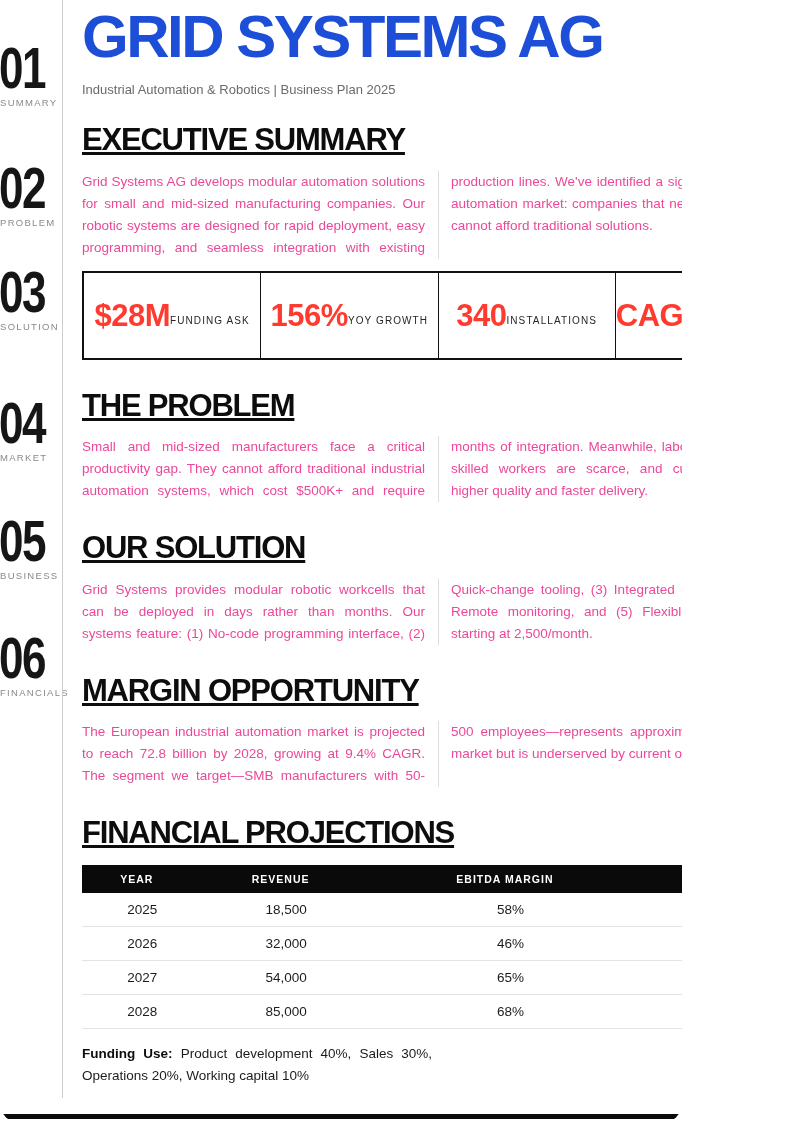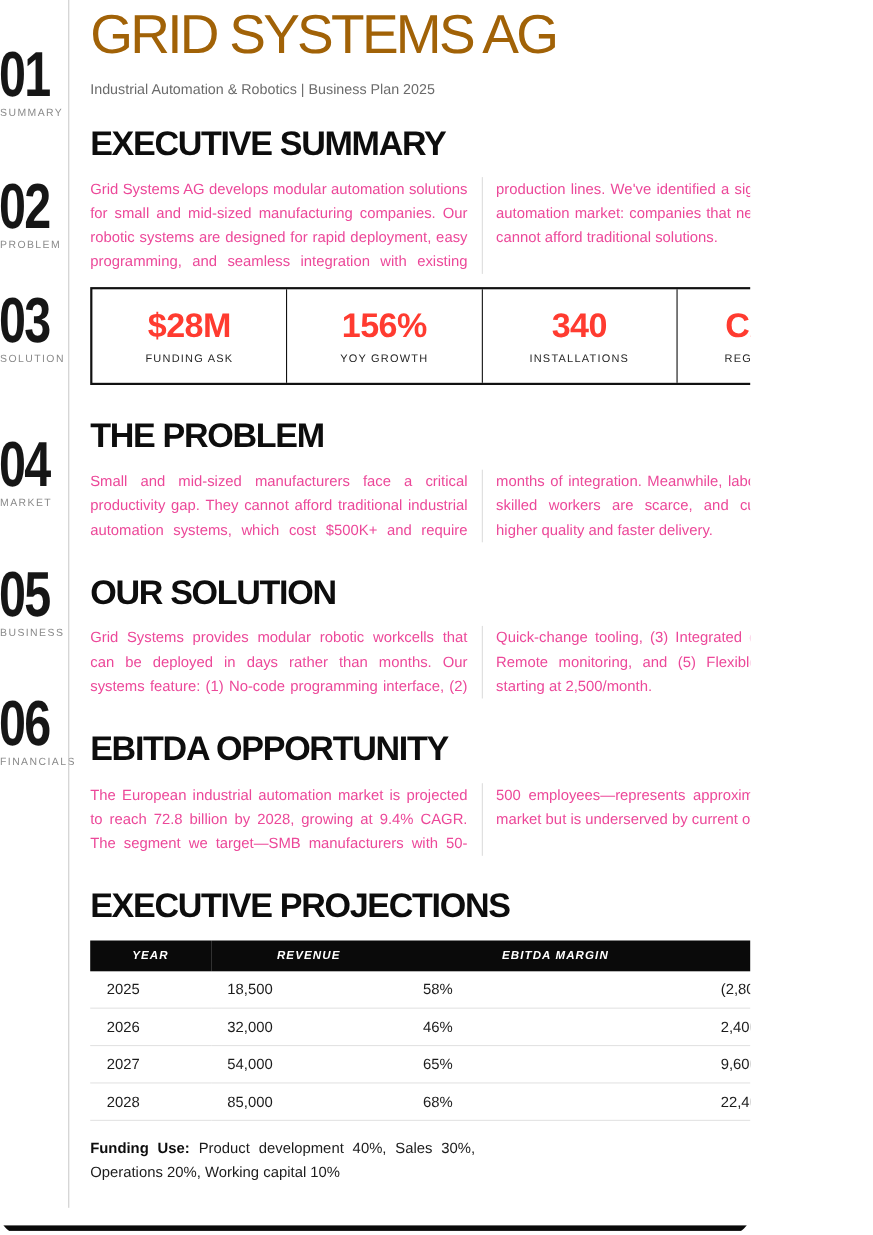--- a/index.html
+++ b/index.html
@@ -27,65 +27,65 @@
   }
   .side-label {
     font-size: 9.5px; letter-spacing: 1.3px; color: #8a8a8a;
     margin-top: 5px; white-space: nowrap;
   }
 
   
   .main { position: absolute; left: 82px; top: 0; width: 712px; }
   .title {
     margin: 8px 0 0 0;
-    font-size: 50px; font-weight: normal; line-height: 0.95;
-    letter-spacing: -2.5px; color: #a16207; white-space: nowrap;
+    font-size: 60px; font-weight: bold; line-height: 0.95;
+    letter-spacing: -2.5px; color: #1d4ed8; white-space: nowrap;
   }
   .subtitle { margin-top: 17px; font-size: 13px; color: #6b6b6b; }
 
   .section { margin-top: 30px; }
   .section.first { margin-top: 27px; }
   .section-heading {
     margin: 0; font-size: 31px; font-weight: bold; line-height: 1.05;
-    letter-spacing: -1.2px; color: #0d0d0d;
+    letter-spacing: -1.2px; color: #0d0d0d; text-decoration: underline;
   }
   .body-cols {
     margin-top: 14px;
     column-count: 2; column-gap: 26px; column-rule: 1px solid #dddddd;
     text-align: justify;
     font-size: 13.5px; line-height: 22px; color: #ec4899;
   }
 
   
   .stats {
     margin-top: 12px; height: 89px;
     border: 2px solid #111111;
     display: flex;
   }
   .stat {
     flex: 1 1 0;
-    display: flex; flex-direction: column; align-items: center; justify-content: center;
+    display: flex; flex-direction: row; align-items: center; justify-content: center;
     border-left: 1.5px solid #111111;
   }
   .stat:first-child { border-left: none; }
   .stat-value {
     font-size: 31px; font-weight: bold; letter-spacing: -0.5px;
     color: var(--accent, #ff3b30); line-height: 1;
   }
   .stat-label { margin-top: 10px; font-size: 10px; letter-spacing: 1.1px; color: #262626; }
 
   
   .fin-table { width: 100%; border-collapse: collapse; margin-top: 15px; }
   .fin-table th {
     background: #0a0a0a; color: #ffffff;
     font-size: 10.5px; font-weight: bold; letter-spacing: 1px;
-    padding: 8px 4px; text-align: center; font-style: italic;
+    padding: 8px 4px; text-align: center;
   }
   .fin-table td {
-    font-size: 13.5px; color: #1c1c1c; text-align: left;
+    font-size: 13.5px; color: #1c1c1c; text-align: center;
     padding: 9px 4px 9px 15px;
     border-bottom: 1px solid #e3e3e3;
   }
 
   .funding {
     margin: 14px 0 0 0; width: 350px;
     text-align: justify; font-size: 13.5px; line-height: 22px; color: #1c1c1c;
   }
   .funding b { color: #0d0d0d; }
 
@@ -157,26 +157,26 @@
       <h2 class="section-heading">THE PROBLEM</h2>
       <div class="body-cols">Small and mid-sized manufacturers face a critical productivity gap. They cannot afford traditional industrial automation systems, which cost $500K+ and require months of integration. Meanwhile, labor costs are rising, skilled workers are scarce, and customers demand higher quality and faster delivery.</div>
     </section>
 
     <section class="section">
       <h2 class="section-heading">OUR SOLUTION</h2>
       <div class="body-cols">Grid Systems provides modular robotic workcells that can be deployed in days rather than months. Our systems feature: (1) No-code programming interface, (2) Quick-change tooling, (3) Integrated quality control, (4) Remote monitoring, and (5) Flexible leasing options starting at 2,500/month.</div>
     </section>
 
     <section class="section">
-      <h2 class="section-heading">EBITDA OPPORTUNITY</h2>
+      <h2 class="section-heading">MARGIN OPPORTUNITY</h2>
       <div class="body-cols">The European industrial automation market is projected to reach 72.8 billion by 2028, growing at 9.4% CAGR. The segment we target—SMB manufacturers with 50-500 employees—represents approximately 35% of this market but is underserved by current offerings.</div>
     </section>
 
     <section class="section">
-      <h2 class="section-heading">EXECUTIVE PROJECTIONS</h2>
+      <h2 class="section-heading">FINANCIAL PROJECTIONS</h2>
 
       <table class="fin-table">
         <colgroup>
           <col style="width:15.4%">
             <col style="width:25%">
             <col style="width:38%">
             <col style="width:21.6%">
         </colgroup>
         <thead>
           <tr>

